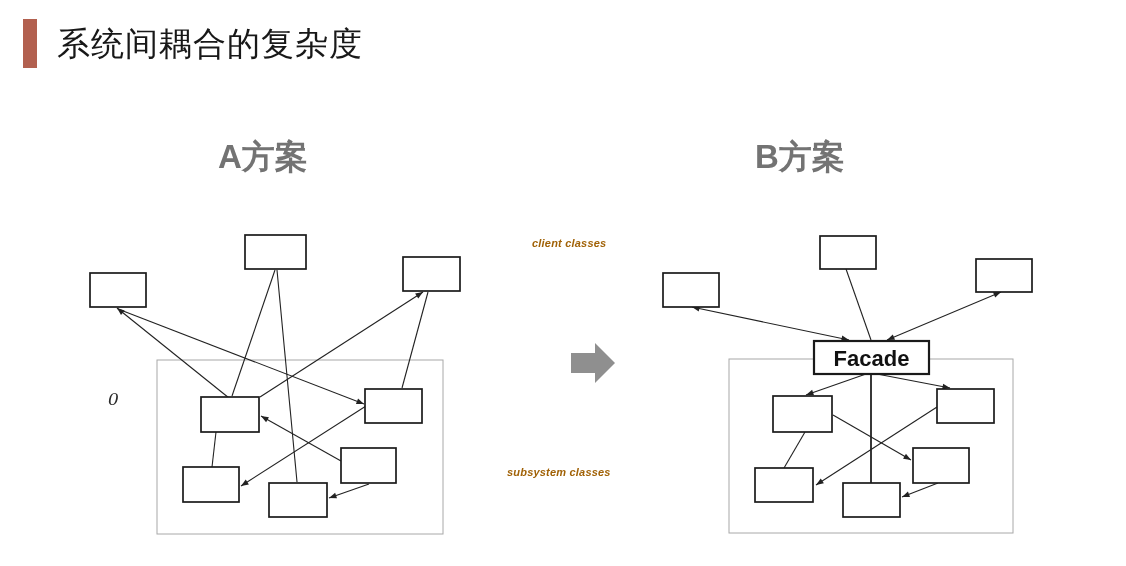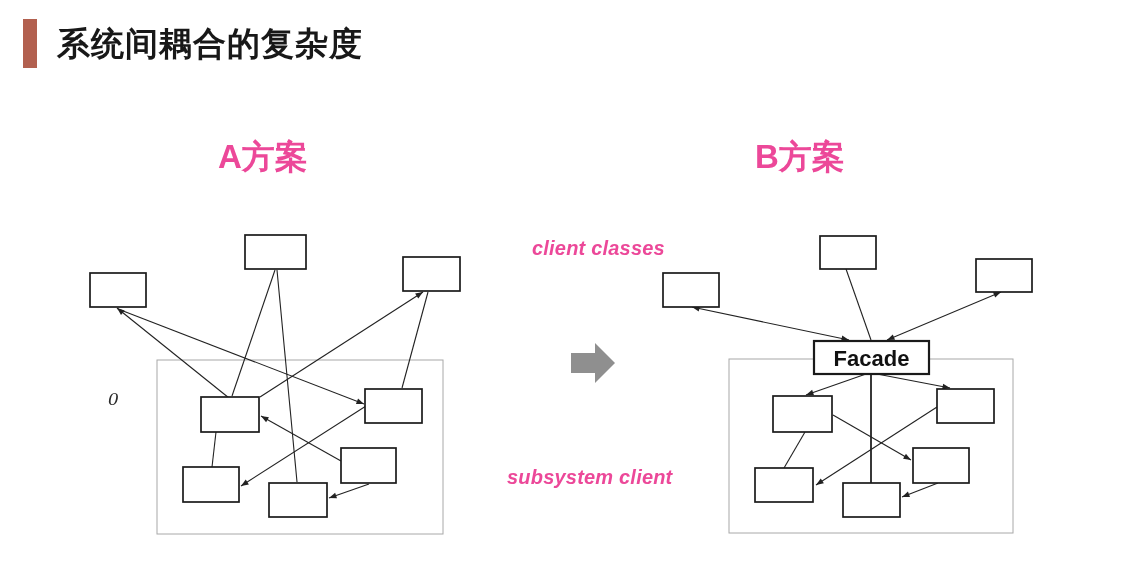--- a/index.html
+++ b/index.html
@@ -3,50 +3,50 @@
 <meta charset="utf-8">
 <style>
   html,body{margin:0;padding:0}
   body{
     width:1126px;height:566px;position:relative;background:#ffffff;
     font-family:"Liberation Sans",sans-serif;overflow:hidden;
   }
   .accent-bar{position:absolute;left:23px;top:19px;width:14px;height:49px;}
   .slide-title{
     position:absolute;left:57px;top:22px;margin:0;
-    font-size:33px;font-weight:700;color:#181818;letter-spacing:1px;white-space:nowrap;
+    font-size:33px;font-weight:400;color:#181818;letter-spacing:1px;white-space:nowrap;
   }
   .panel-title{
-    position:absolute;top:135px;font-size:33px;font-weight:700;color:#ec4899;white-space:nowrap;
+    position:absolute;top:135px;font-size:33px;font-weight:700;color:#737373;white-space:nowrap;
   }
   #panel-title-a{left:218px}
   #panel-title-b{left:755px}
   .side-label{
-    position:absolute;font-size:20px;font-weight:700;font-style:italic;
-    color:#ec4899;white-space:nowrap;letter-spacing:.2px;
+    position:absolute;font-size:11px;font-weight:700;font-style:italic;
+    color:#a16207;white-space:nowrap;letter-spacing:.2px;
   }
   #client-classes{left:532px;top:237px}
   #subsystem-classes{left:507px;top:466px}
   .stray-mark{
     position:absolute;left:108px;top:389px;font-family:"DejaVu Serif",serif;
     font-style:italic;font-size:17px;color:#2a2a2a;
   }
   #diagram{position:absolute;left:0;top:0;}
 </style>
 </head>
 <body style="background: rgb(255, 255, 255);">
 
 <div class="accent-bar" style="background: rgb(178, 96, 79);"></div>
 <h1 class="slide-title">系统间耦合的复杂度</h1>
 
 <div class="panel-title" id="panel-title-a">A方案</div>
 <div class="panel-title" id="panel-title-b">B方案</div>
 
 <div class="side-label" id="client-classes">client classes</div>
-<div class="side-label" id="subsystem-classes">subsystem client</div>
+<div class="side-label" id="subsystem-classes">subsystem classes</div>
 
 <div class="stray-mark">0</div>
 
 <svg id="diagram" width="1126" height="566" viewBox="0 0 1126 566" xmlns="http://www.w3.org/2000/svg">
     <rect x="157" y="360" width="286" height="174" fill="none" stroke="#a8a8a8" stroke-width="1"></rect>
     <rect x="729" y="359" width="284" height="174" fill="none" stroke="#a8a8a8" stroke-width="1"></rect>
     <line x1="117" y1="308" x2="229" y2="398" stroke="#222222" stroke-width="1.1"></line>
     <polygon points="117,308 124.66285122506633,310.4373574014698 121.02978279683325,314.95850922327094" fill="#222222"></polygon>
     <line x1="118" y1="309" x2="364" y2="404" stroke="#222222" stroke-width="1.1"></line>
     <polygon points="364,404 355.9588565270731,404.00341288805737 358.0483024377464,398.5928476877875" fill="#222222"></polygon>

